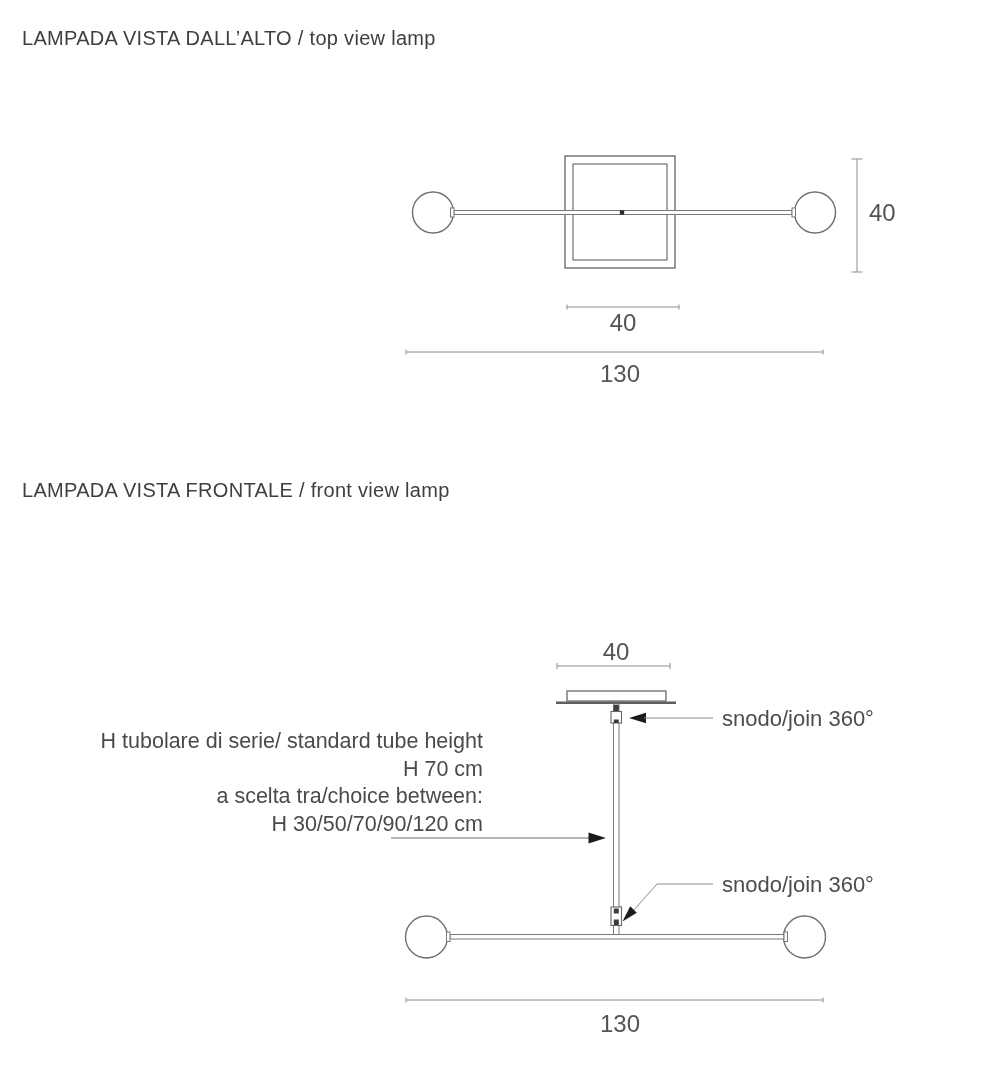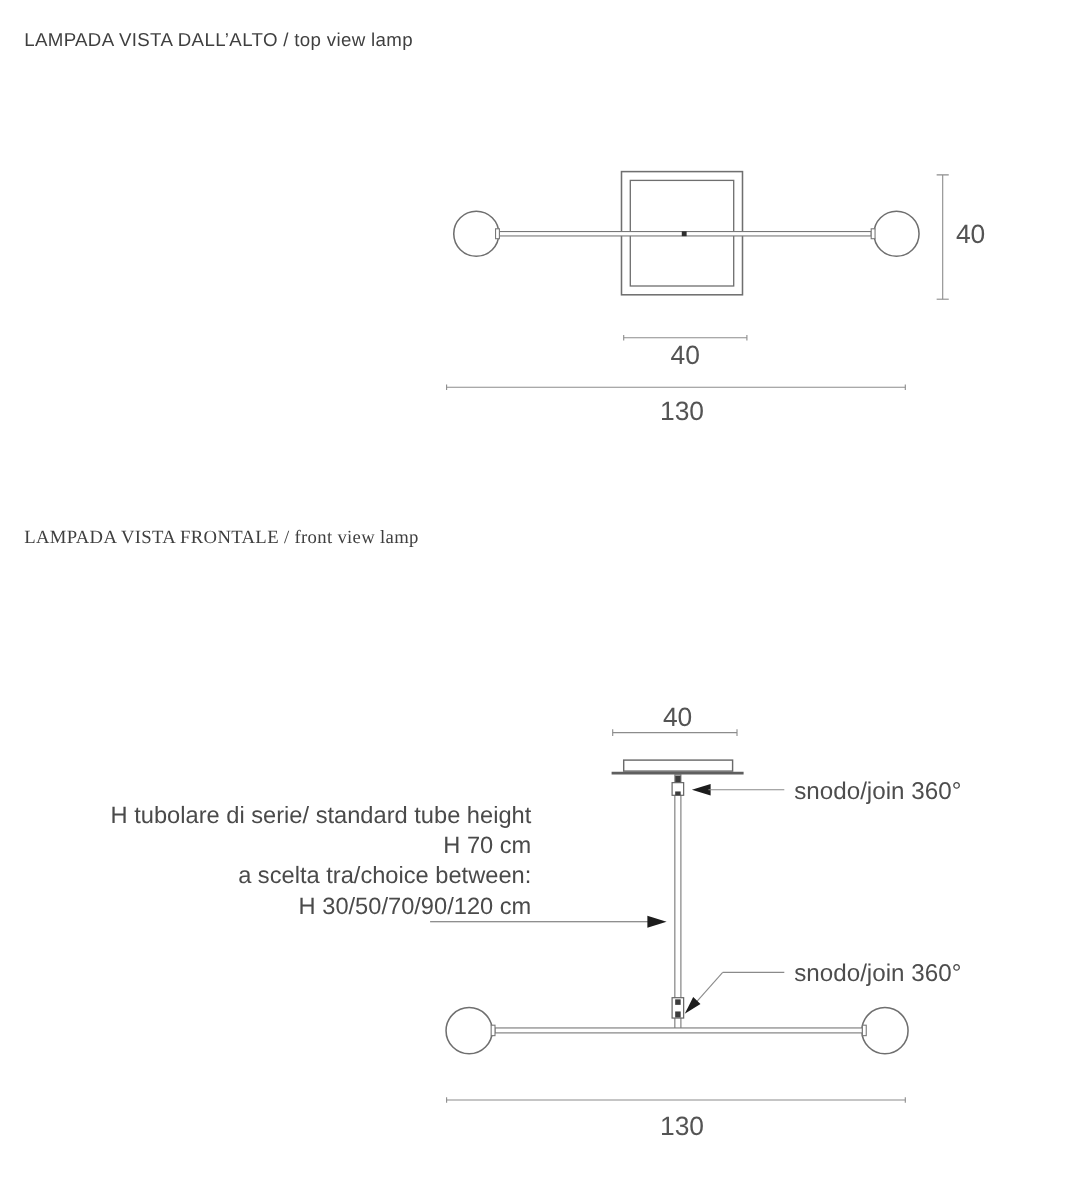--- a/index.html
+++ b/index.html
@@ -11,21 +11,21 @@
   .page {
     position: relative;
     width: 986px;
     height: 1080px;
     background: #ffffff;
     overflow: hidden;
   }
   .section-title {
     position: absolute;
     left: 22px;
-    font-size: 17px;
+    font-size: 20px;
     letter-spacing: 0.3px;
     color: #3f3f3f;
     white-space: nowrap;
   }
   svg.drawing {
     position: absolute;
     left: 0;
   }
   svg text {
     font-family: "Liberation Sans", sans-serif;
@@ -72,21 +72,21 @@
     <text class="dim-label" x="623" y="241" text-anchor="middle">40</text>
 
     <g stroke="#8c8c8c" stroke-width="1">
       <line x1="406" y1="262" x2="823" y2="262"></line>
       <line x1="406" y1="259.5" x2="406" y2="264.5"></line>
       <line x1="823" y1="259.5" x2="823" y2="264.5"></line>
     </g>
     <text class="dim-label" x="620" y="292" text-anchor="middle">130</text>
   </svg>
 
-  <div class="section-title" style="top:479px;font-family:Liberation Serif, serif;">LAMPADA VISTA FRONTALE / front view lamp</div>
+  <div class="section-title" style="top:479px;">LAMPADA VISTA FRONTALE / front view lamp</div>
 
   <svg class="drawing" style="top:560px;" width="986" height="520" viewBox="0 0 986 520">
 
     <text class="dim-label" x="616" y="100" text-anchor="middle">40</text>
     <g stroke="#8c8c8c" stroke-width="1">
       <line x1="557" y1="106" x2="670" y2="106"></line>
       <line x1="557" y1="103" x2="557" y2="109"></line>
       <line x1="670" y1="103" x2="670" y2="109"></line>
     </g>
 

